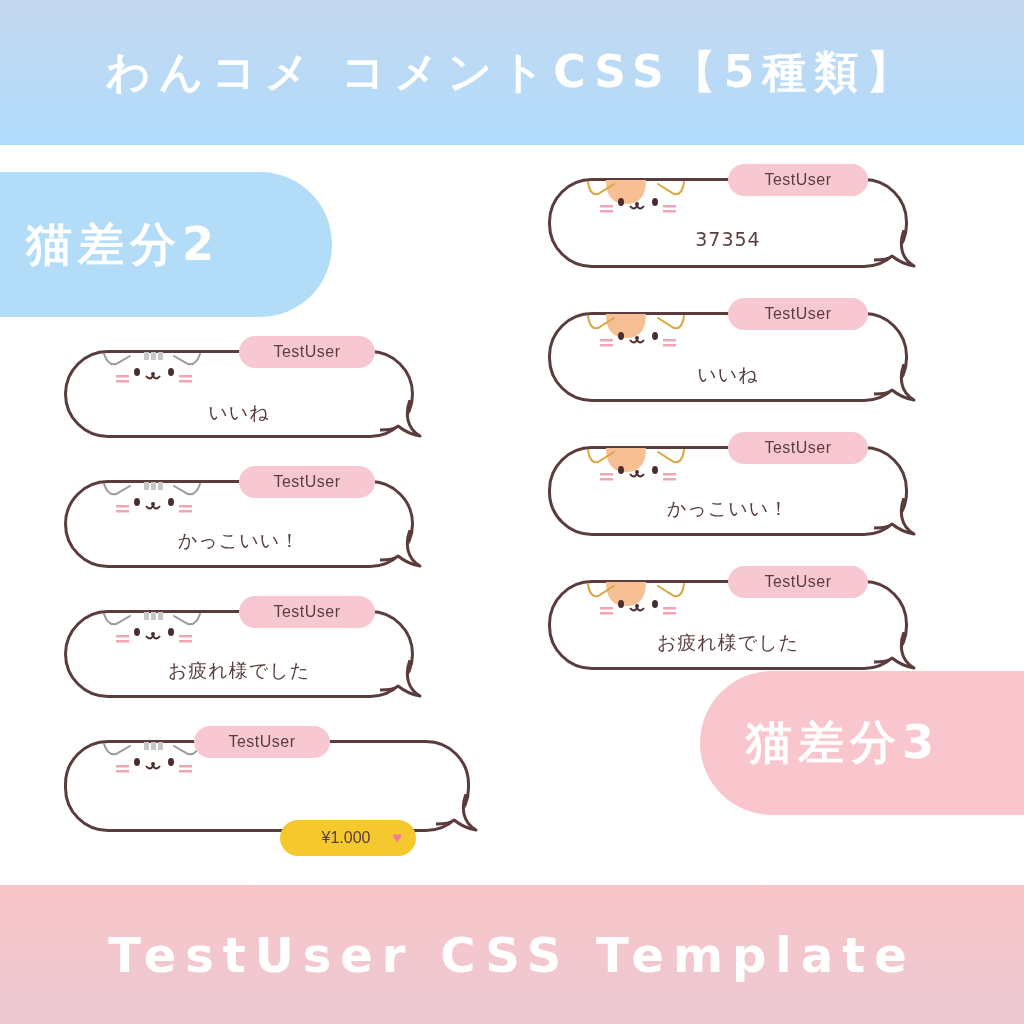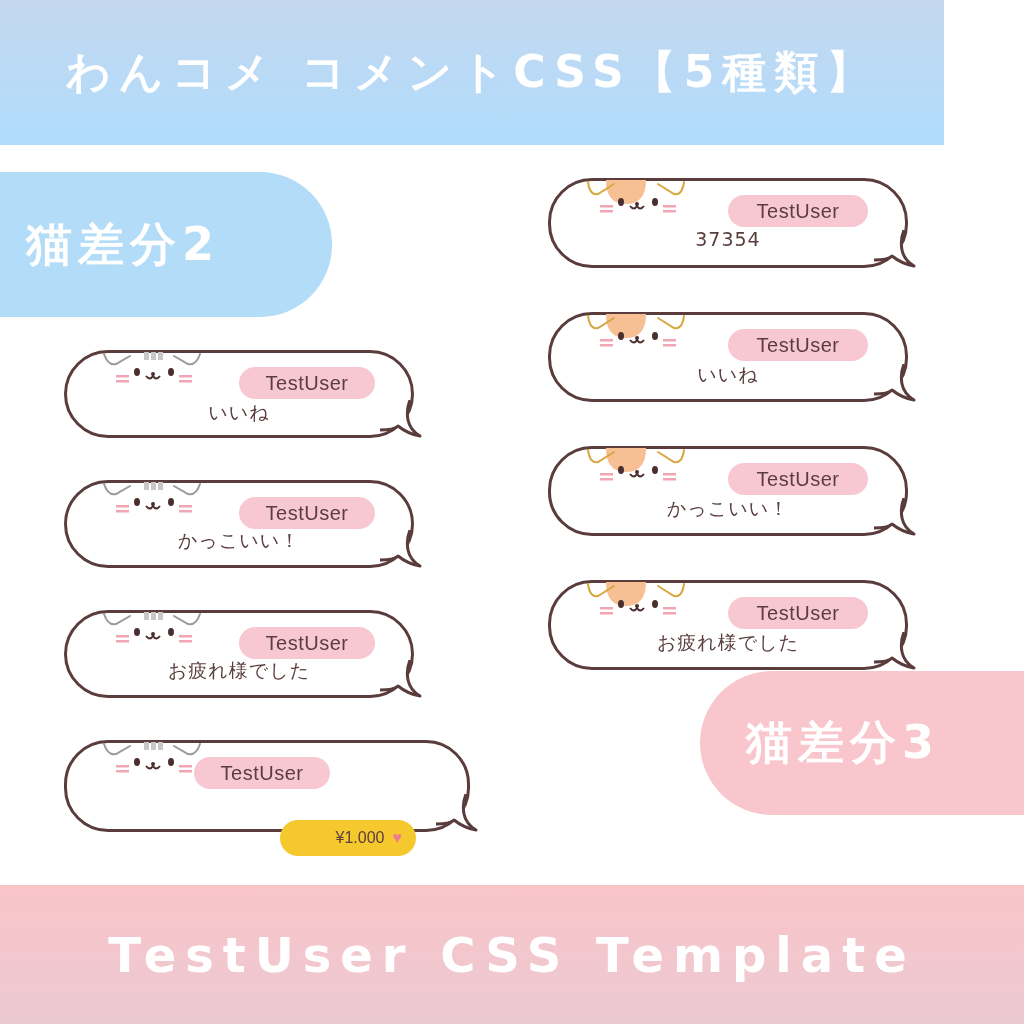--- a/index.html
+++ b/index.html
@@ -1,20 +1,20 @@
 <!DOCTYPE html>
 <html><head>
 <meta charset="utf-8">
 <style>
   * { box-sizing: border-box; margin: 0; padding: 0; }
   html, body { width: 1024px; height: 1024px; overflow: hidden; background: #ffffff; }
   body { position: relative; font-family: "DejaVu Sans", sans-serif; }
 
   .header {
-    position: absolute; left: 0; top: 0; width: 944px; height: 145px;
+    position: absolute; left: 0; top: 0; width: 1024px; height: 145px;
     background: linear-gradient(180deg, #c4d8ef 0%, #b0dcfc 100%);
     display: flex; align-items: center; justify-content: center;
   }
   .header-title {
     color: #ffffff; font-weight: bold; font-size: 44px; letter-spacing: 8px;
     font-family: "DejaVu Sans", sans-serif;
   }
 
   .footer {
     position: absolute; left: 0; top: 885px; width: 1024px; height: 139px;
@@ -42,34 +42,34 @@
   .bubble {
     position: absolute;
   }
   .bubble-body {
     position: absolute; left: 0; top: 0;
     border: 3px solid #5b3c3c; border-radius: 44px; background: #ffffff;
   }
   .bubble-tail { position: absolute; }
   .name-tag {
     position: absolute; height: 32px; border-radius: 16px;
-    background: #f8c8d2; color: #5a3e3e; font-size: 20px;
+    background: #f8c8d2; color: #5a3e3e; font-size: 16px;
     display: flex; align-items: center; justify-content: center;
-    font-family: "Liberation Sans", sans-serif; letter-spacing: 0.5px; margin-top: 31px;
+    font-family: "Liberation Sans", sans-serif; letter-spacing: 0.5px;
   }
   .cat-face { position: absolute; }
   .comment-text {
     position: absolute; left: 0; right: 0; text-align: center;
     color: #5a3e3e; font-size: 19px; font-family: "DejaVu Sans", sans-serif;
     letter-spacing: 1px;
   }
   .donation {
     position: absolute; height: 36px; border-radius: 18px; background: #f5c82e;
     display: flex; align-items: center; justify-content: flex-end; padding-right: 14px;
-    color: #5a3e3e; font-size: 16px; gap: 8px;
+    color: #5a3e3e; font-size: 16px; gap: 22px;
     font-family: "Liberation Sans", sans-serif;
   }
   .heart { color: #f07c94; font-size: 16px; }
 </style>
 </head>
 <body>
 
 <div class="header">
   <div class="header-title">わんコメ コメントCSS【5種類】</div>
 </div>

